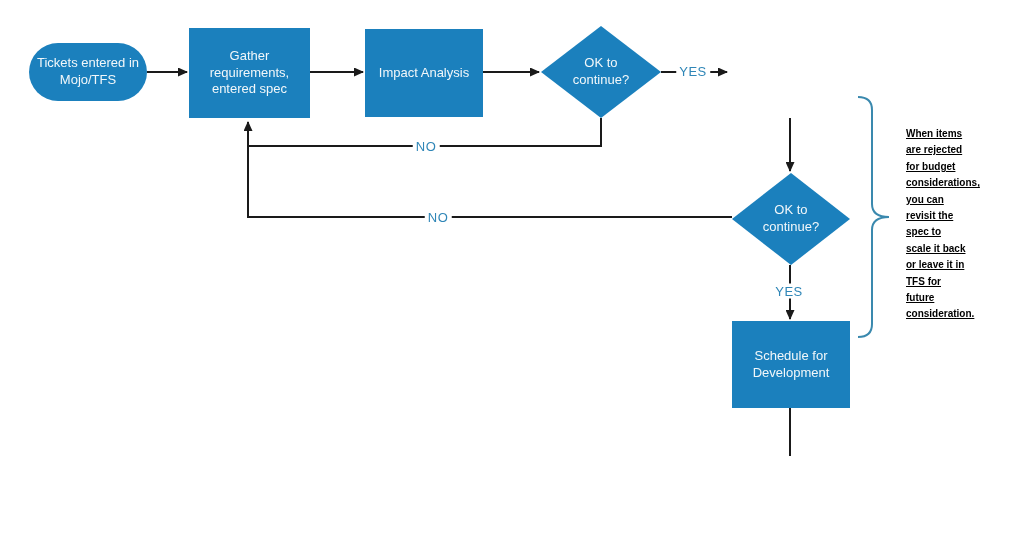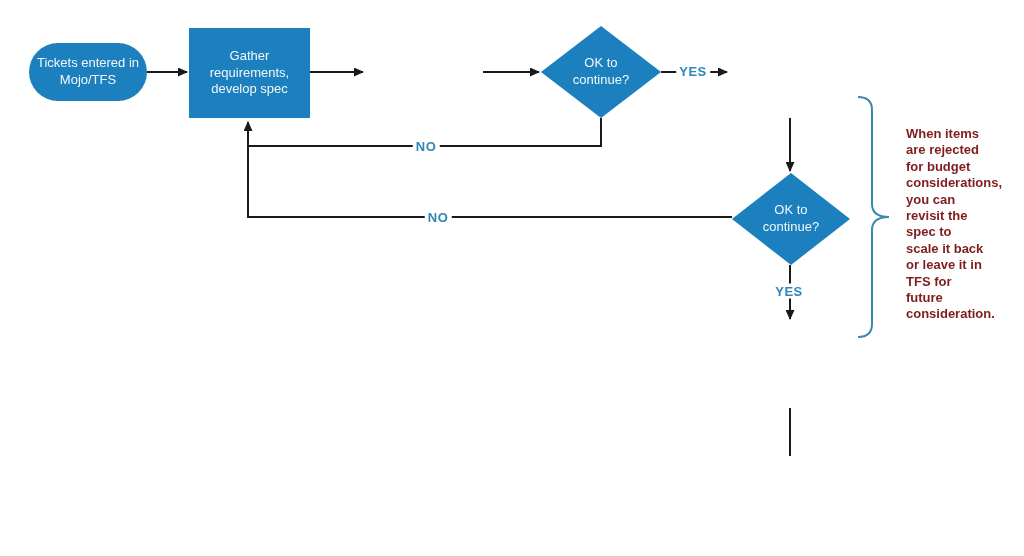--- a/index.html
+++ b/index.html
@@ -39,38 +39,39 @@
   #node-decision1{ left: 541px; top: 26px;  width: 120px; height: 92px; }
   #node-estimate { left: 729px; top: 28px;  width: 121px; height: 90px; }
   #node-decision2{ left: 732px; top: 173px; width: 118px; height: 92px; }
   #node-schedule { left: 732px; top: 321px; width: 118px; height: 87px; }
   #node-done     { left: 732px; top: 467px; width: 118px; height: 60px; }
   .edge-label {
     position: absolute;
     transform: translate(-50%, -50%);
     background: #ffffff;
     color: #2f86b7;
-    font-weight: bold;
+    font-weight: normal;
     font-size: 13px;
     padding: 0 3px;
     letter-spacing: 0.5px;
   }
   #label-yes1 { left: 693px; top: 71px; }
   #label-no1  { left: 426px; top: 146px; }
   #label-no2  { left: 438px; top: 217px; }
   #label-yes2 { left: 789px; top: 291px; }
   #side-note {
     position: absolute;
     left: 906px; top: 126px;
     width: 116px;
-    color: #7f1d1d;
+    color: #000000;
     font-weight: bold;
-    font-size: 13px;
+    font-size: 10px;
     line-height: 16.4px;
     white-space: pre-line;
+    text-decoration: underline;
   }
 </style>
 </head>
 <body>
 
 <div id="canvas">
 
   <svg id="connector-layer" viewBox="0 0 1024 556" xmlns="http://www.w3.org/2000/svg">
     <defs>
       <marker id="arrow" markerUnits="userSpaceOnUse" markerWidth="11" markerHeight="9" refX="9" refY="4.5" orient="auto">
@@ -97,30 +98,33 @@
     <path d="M790,408 L790,465" stroke="#1a1a1a" stroke-width="2" fill="none" marker-end="url(#arrow)"></path>
 
     <path d="M858,97 Q872,97 872,110 L872,204 Q872,217 889,217 Q872,217 872,230 L872,324 Q872,337 858,337" stroke="#3a89ae" stroke-width="2" fill="none"></path>
   </svg>
 
   <div class="node terminator" id="node-start">Tickets entered in
 Mojo/TFS</div>
 
   <div class="node" id="node-gather">Gather
 requirements,
-develop spec</div>
+entered spec</div>
 
+  <div class="node" id="node-impact">Impact Analysis</div>
 
   <div class="node diamond" id="node-decision1">OK to
 continue?</div>
 
 
   <div class="node diamond" id="node-decision2">OK to
 continue?</div>
 
+  <div class="node" id="node-schedule">Schedule for
+Development</div>
 
   <div class="node terminator" id="node-done">Mojo</div>
 
   <span class="edge-label" id="label-yes1">YES</span>
 
   <span class="edge-label" id="label-no1">NO</span>
 
   <span class="edge-label" id="label-no2">NO</span>
 
   <span class="edge-label" id="label-yes2">YES</span>

